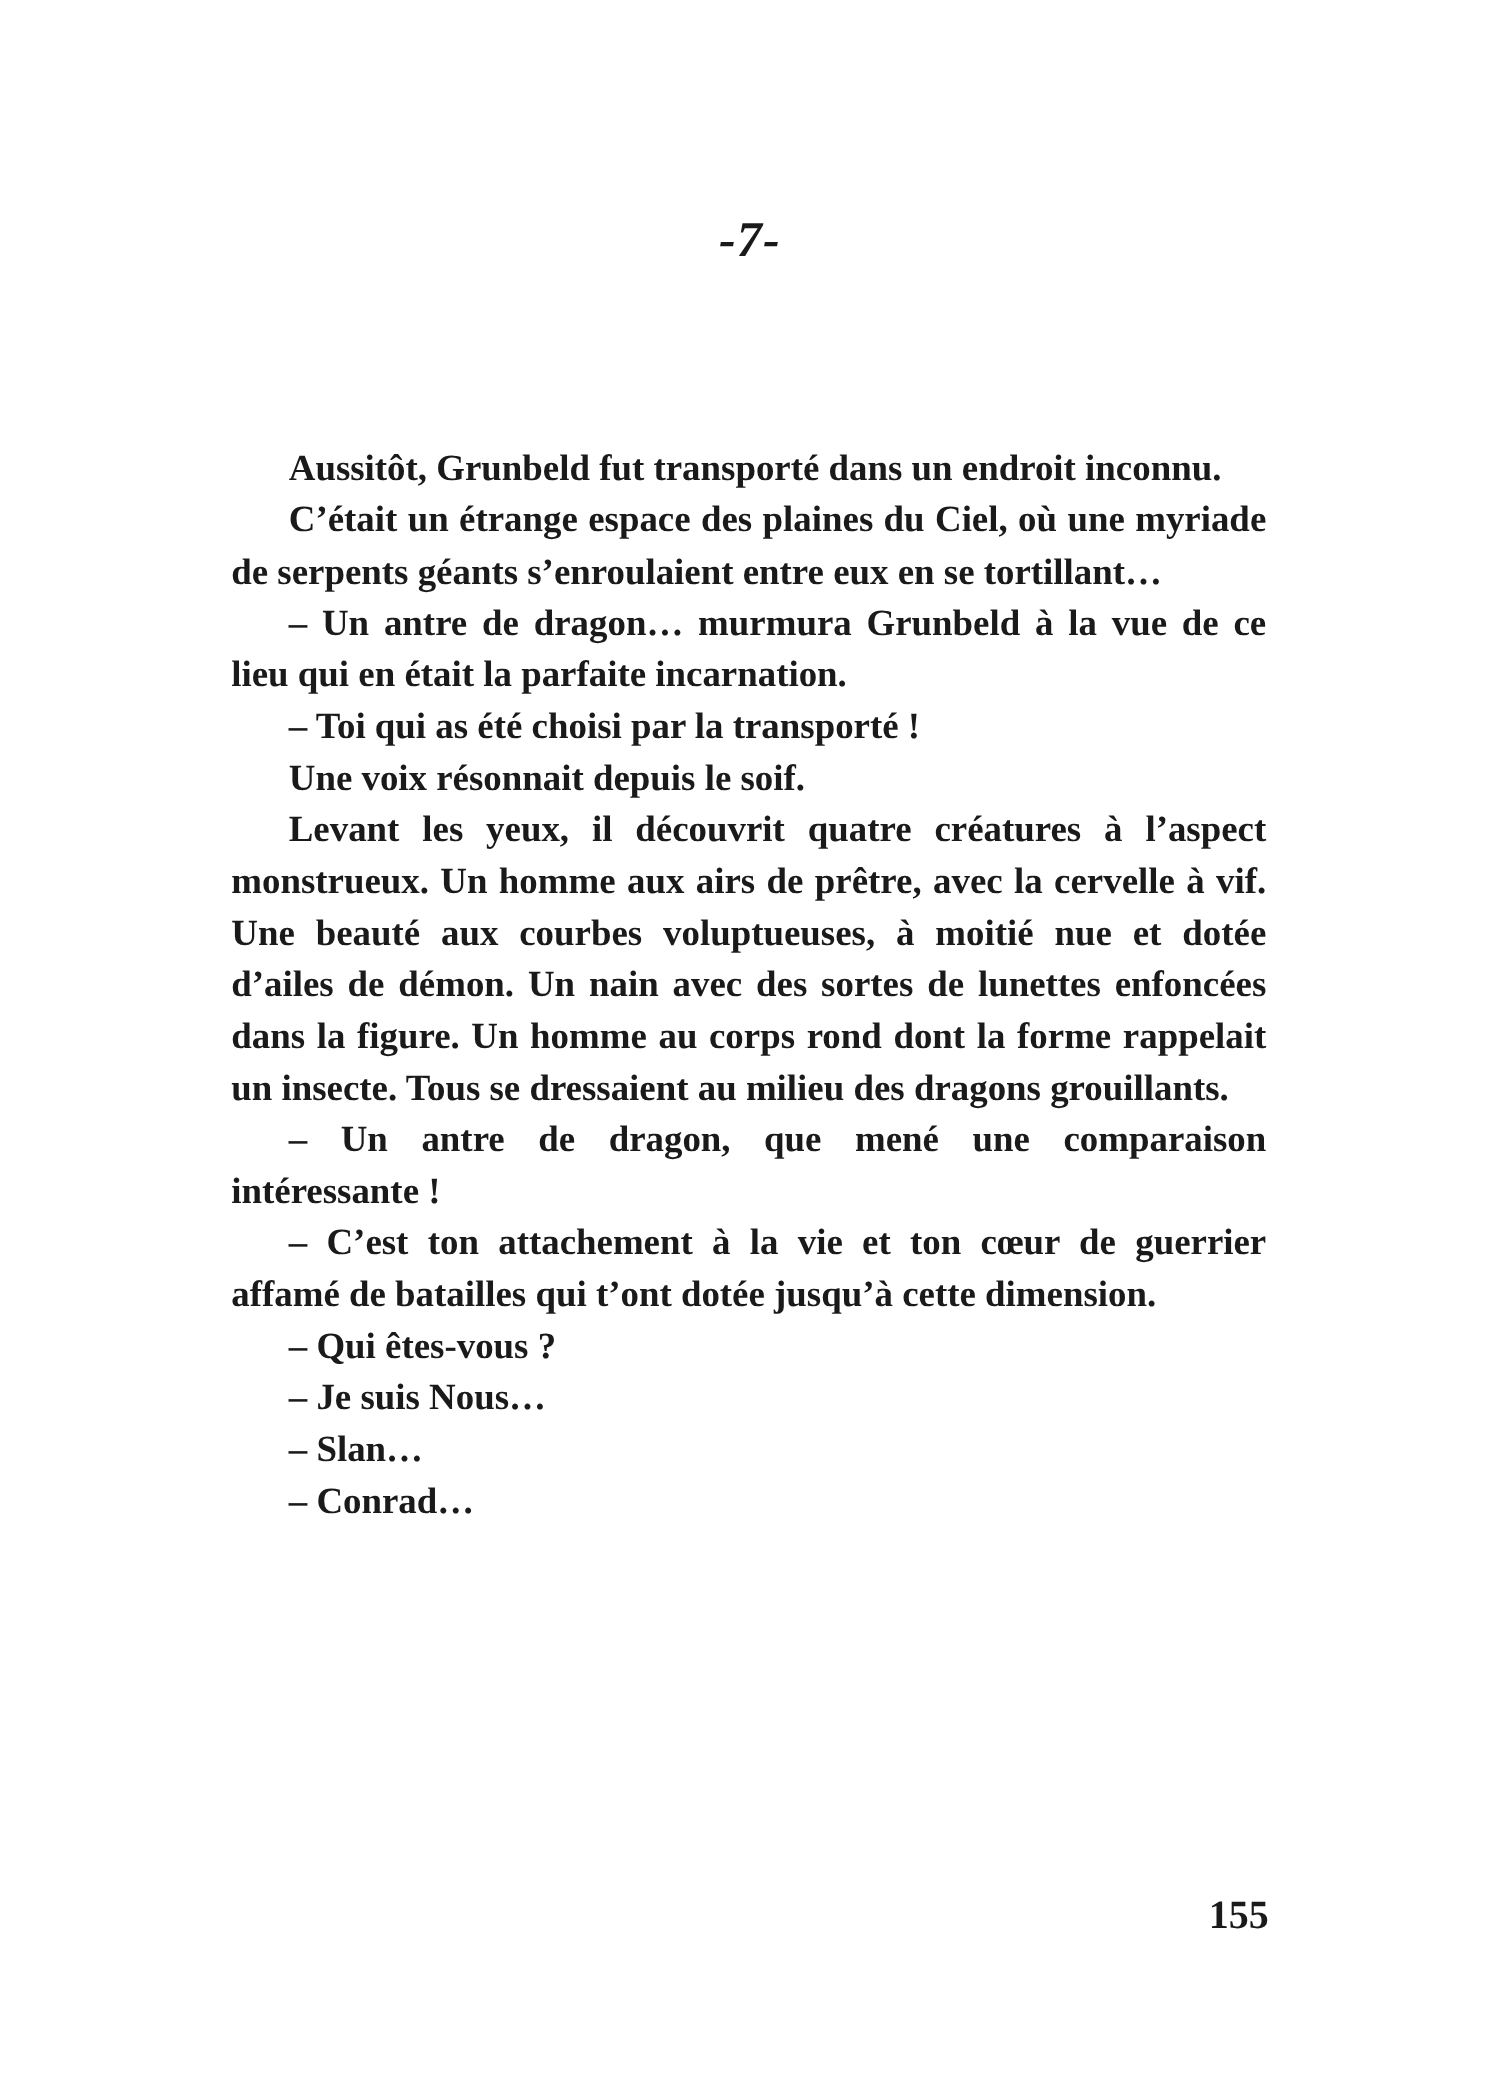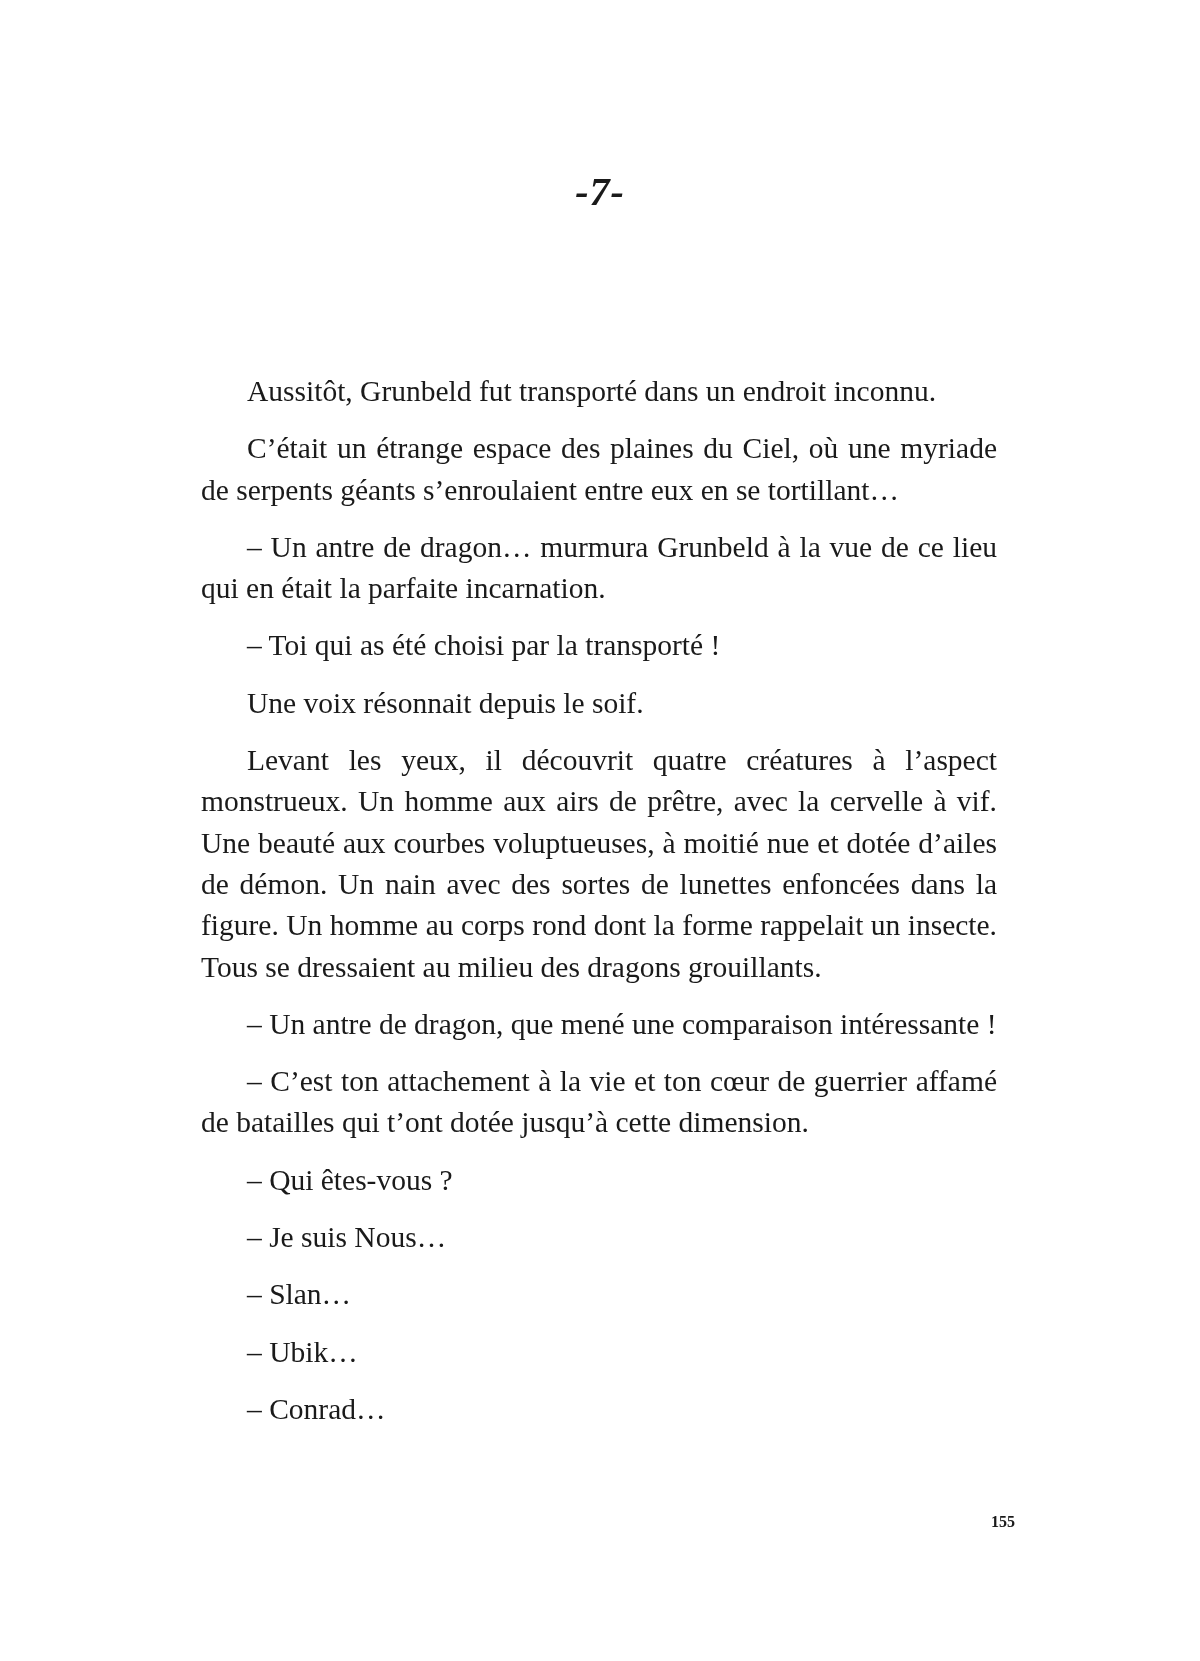--- a/index.html
+++ b/index.html
@@ -8,42 +8,41 @@
     font-family: "Liberation Serif", "DejaVu Serif", serif; color: #1a1a1a;
   }
   .chapter-title {
     position: absolute; top: 168px; left: 0; width: 1200px; text-align: center;
     font-size: 40px; font-style: italic; font-weight: bold; letter-spacing: 1px;
   }
   .body-text {
     position: absolute; top: 355px; left: 185px; width: 828px;
     font-size: 29.5px; line-height: 41.3px; text-align: justify;
   }
-  .body-text p { margin: 16px; text-indent: 46px; }
+  .body-text p { margin: 0; text-indent: 46px; font-weight: bold; }
   .page-number {
     position: absolute; top: 1513px; left: 955px; width: 60px; text-align: right;
-    font-size: 16px; font-weight: bold;
+    font-size: 32px; font-weight: bold;
   }
 </style>
 </head>
 <body>
 
 <div>
   <div class="chapter-title">-7-</div>
 
   <div class="body-text">
     <p>Aussitôt, Grunbeld fut transporté dans un endroit inconnu.</p>
     <p>C’était un étrange espace des plaines du Ciel, où une myriade de serpents géants s’enroulaient entre eux en se tortillant…</p>
     <p>– Un antre de dragon… murmura Grunbeld à la vue de ce lieu qui en était la parfaite incarnation.</p>
     <p>– Toi qui as été choisi par la transporté !</p>
     <p>Une voix résonnait depuis le soif.</p>
     <p>Levant les yeux, il découvrit quatre créatures à l’aspect monstrueux. Un homme aux airs de prêtre, avec la cervelle à vif. Une beauté aux courbes voluptueuses, à moitié nue et dotée d’ailes de démon. Un nain avec des sortes de lunettes enfoncées dans la figure. Un homme au corps rond dont la forme rappelait un insecte. Tous se dressaient au milieu des dragons grouillants.</p>
     <p>– Un antre de dragon, que mené une comparaison intéressante !</p>
     <p>– C’est ton attachement à la vie et ton cœur de guerrier affamé de batailles qui t’ont dotée jusqu’à cette dimension.</p>
     <p>– Qui êtes-vous ?</p>
     <p>– Je suis Nous…</p>
     <p>– Slan…</p>
-    <p>– Ubik…</p>
     <p>– Conrad…</p>
   </div>
 
   <div class="page-number">155</div>
 </div>
 
 </body></html>

